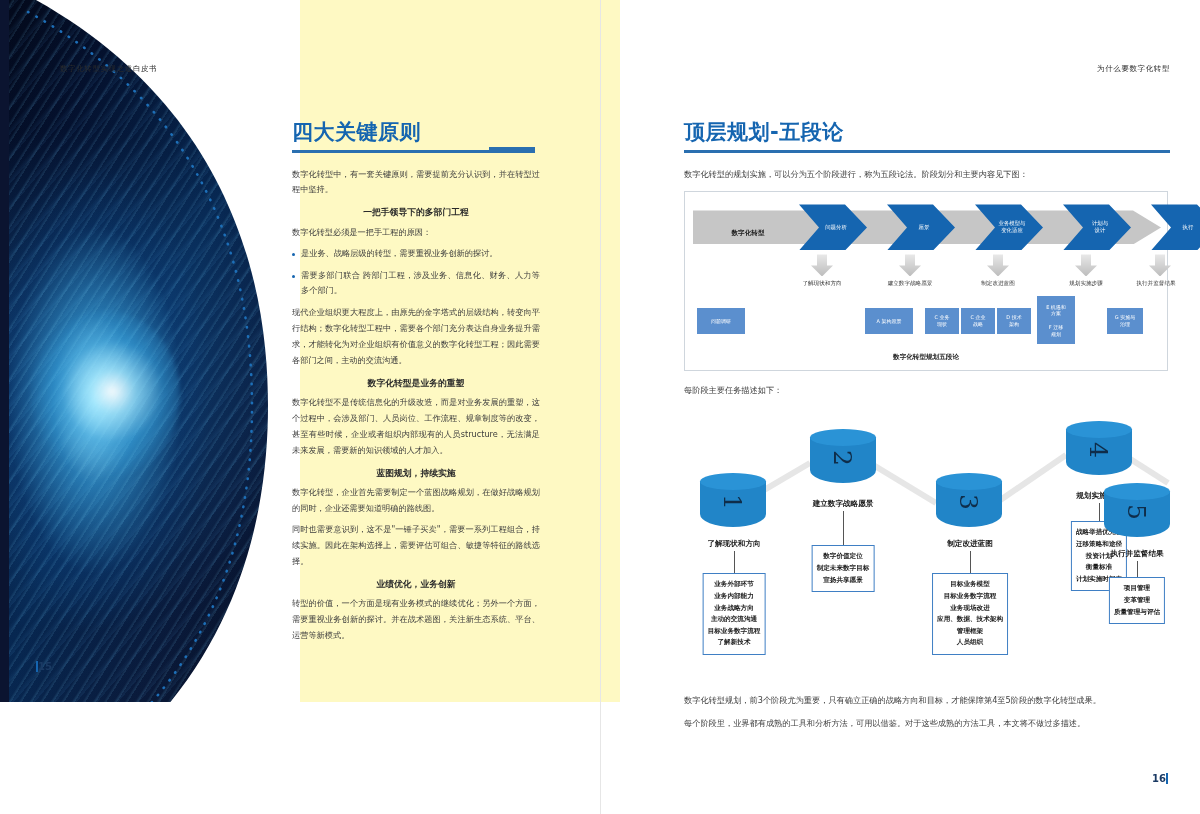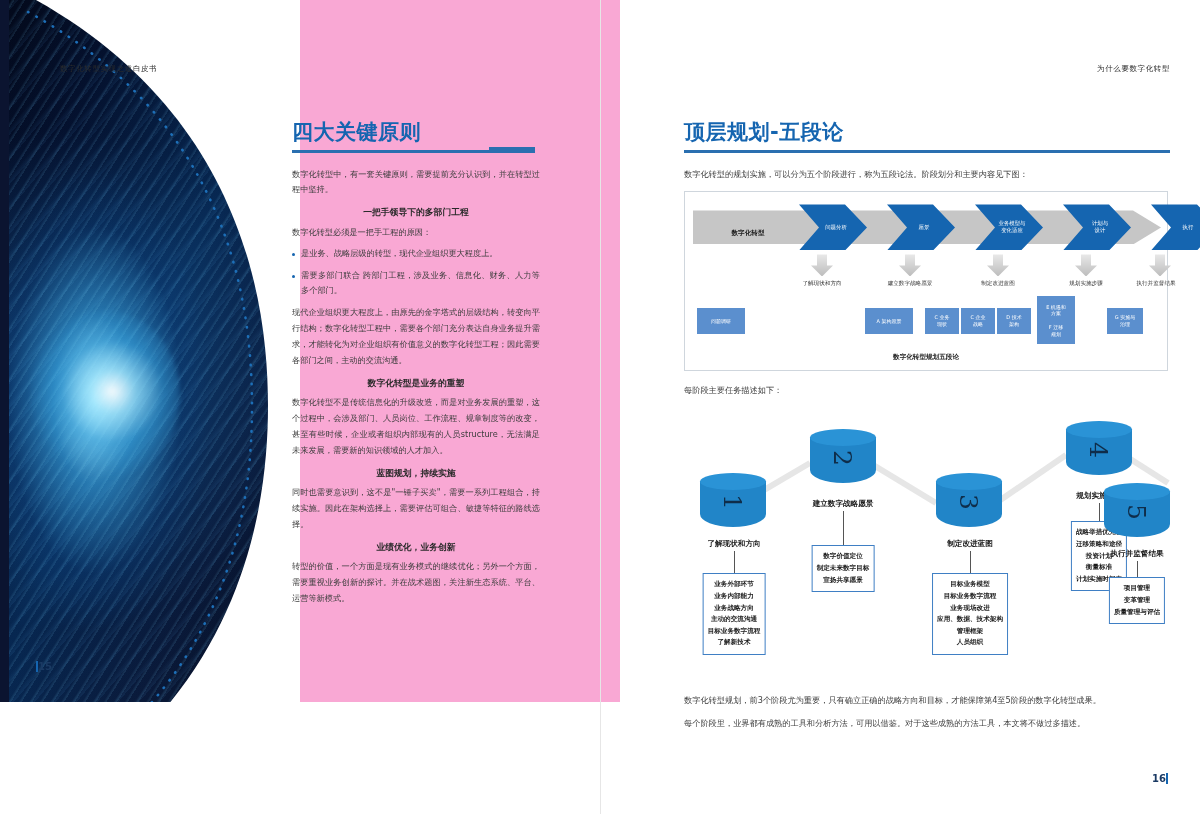--- a/index.html
+++ b/index.html
@@ -4,21 +4,21 @@
 <style>
   html,body{margin:0;padding:0;}
   body{
     width:1200px;height:814px;
     background:#ffffff;
     font-family:"DejaVu Sans","Liberation Sans",sans-serif;
     overflow:hidden;position:relative;
   }
   .spread{position:absolute;inset:0;display:flex;}
   
-  .page-left{position:relative;width:600px;height:702px;background:#f9a8d4;overflow:hidden;padding-left:40px;}
+  .page-left{position:relative;width:600px;height:702px;background:#fef9c3;overflow:hidden;padding-left:40px;}
   .page-right{position:relative;width:600px;height:814px;background:#ffffff;overflow:hidden;}
   .spine{position:absolute;left:600px;top:0;width:1px;height:814px;background:#e6e6e6;}
 
   
   .photo-wrap{position:absolute;left:0;top:0;width:300px;height:814px;overflow:hidden;}
   .photo{
     position:absolute;left:-90px;top:-20px;width:390px;height:854px;
     background:
       radial-gradient(ellipse 150px 300px at 185px 420px, rgba(150,230,255,.95) 0%, rgba(60,170,230,.55) 28%, rgba(10,60,120,.25) 58%, rgba(2,10,35,0) 78%),
       radial-gradient(ellipse 420px 420px at 150px 400px, rgba(30,120,200,.40) 0%, rgba(5,20,55,.15) 60%, rgba(2,6,20,0) 85%),
@@ -121,28 +121,29 @@
 
     <div class="col left-col">
       <div class="sec-title">四大关键原则</div>
       <div class="rule-split"></div>
 
       <div style="height:14px"></div>
       <p class="body">数字化转型中，有一套关键原则，需要提前充分认识到，并在转型过程中坚持。</p>
 
       <h4 class="sub">一把手领导下的多部门工程</h4>
       <p class="body tight">数字化转型必须是一把手工程的原因：</p>
-      <div class="bullet">是业务、战略层级的转型，现代企业组织更大程度上。</div>
+      <div class="bullet">是业务、战略层级的转型，需要重视业务创新的探讨。</div>
       <div class="bullet">需要多部门联合 跨部门工程，涉及业务、信息化、财务、人力等多个部门。</div>
       <p class="body">现代企业组织更大程度上，由原先的金字塔式的层级结构，转变向平行结构；数字化转型工程中，需要各个部门充分表达自身业务提升需求，才能转化为对企业组织有价值意义的数字化转型工程；因此需要各部门之间，主动的交流沟通。</p>
 
       <h4 class="sub">数字化转型是业务的重塑</h4>
       <p class="body">数字化转型不是传统信息化的升级改造，而是对业务发展的重塑，这个过程中，会涉及部门、人员岗位、工作流程、规章制度等的改变，甚至有些时候，企业或者组织内部现有的人员structure，无法满足未来发展，需要新的知识领域的人才加入。</p>
 
       <h4 class="sub">蓝图规划，持续实施</h4>
+      <p class="body tight">数字化转型，企业首先需要制定一个蓝图战略规划，在做好战略规划的同时，企业还需要知道明确的路线图。</p>
       <p class="body">同时也需要意识到，这不是"一锤子买卖"，需要一系列工程组合，持续实施。因此在架构选择上，需要评估可组合、敏捷等特征的路线选择。</p>
 
       <h4 class="sub">业绩优化，业务创新</h4>
       <p class="body">转型的价值，一个方面是现有业务模式的继续优化；另外一个方面，需要重视业务创新的探讨。并在战术题图，关注新生态系统、平台、运营等新模式。</p>
     </div>
 
     <div class="folio folio-left">
       <span class="folio-bar"></span>
       <span>15</span>
     </div>

